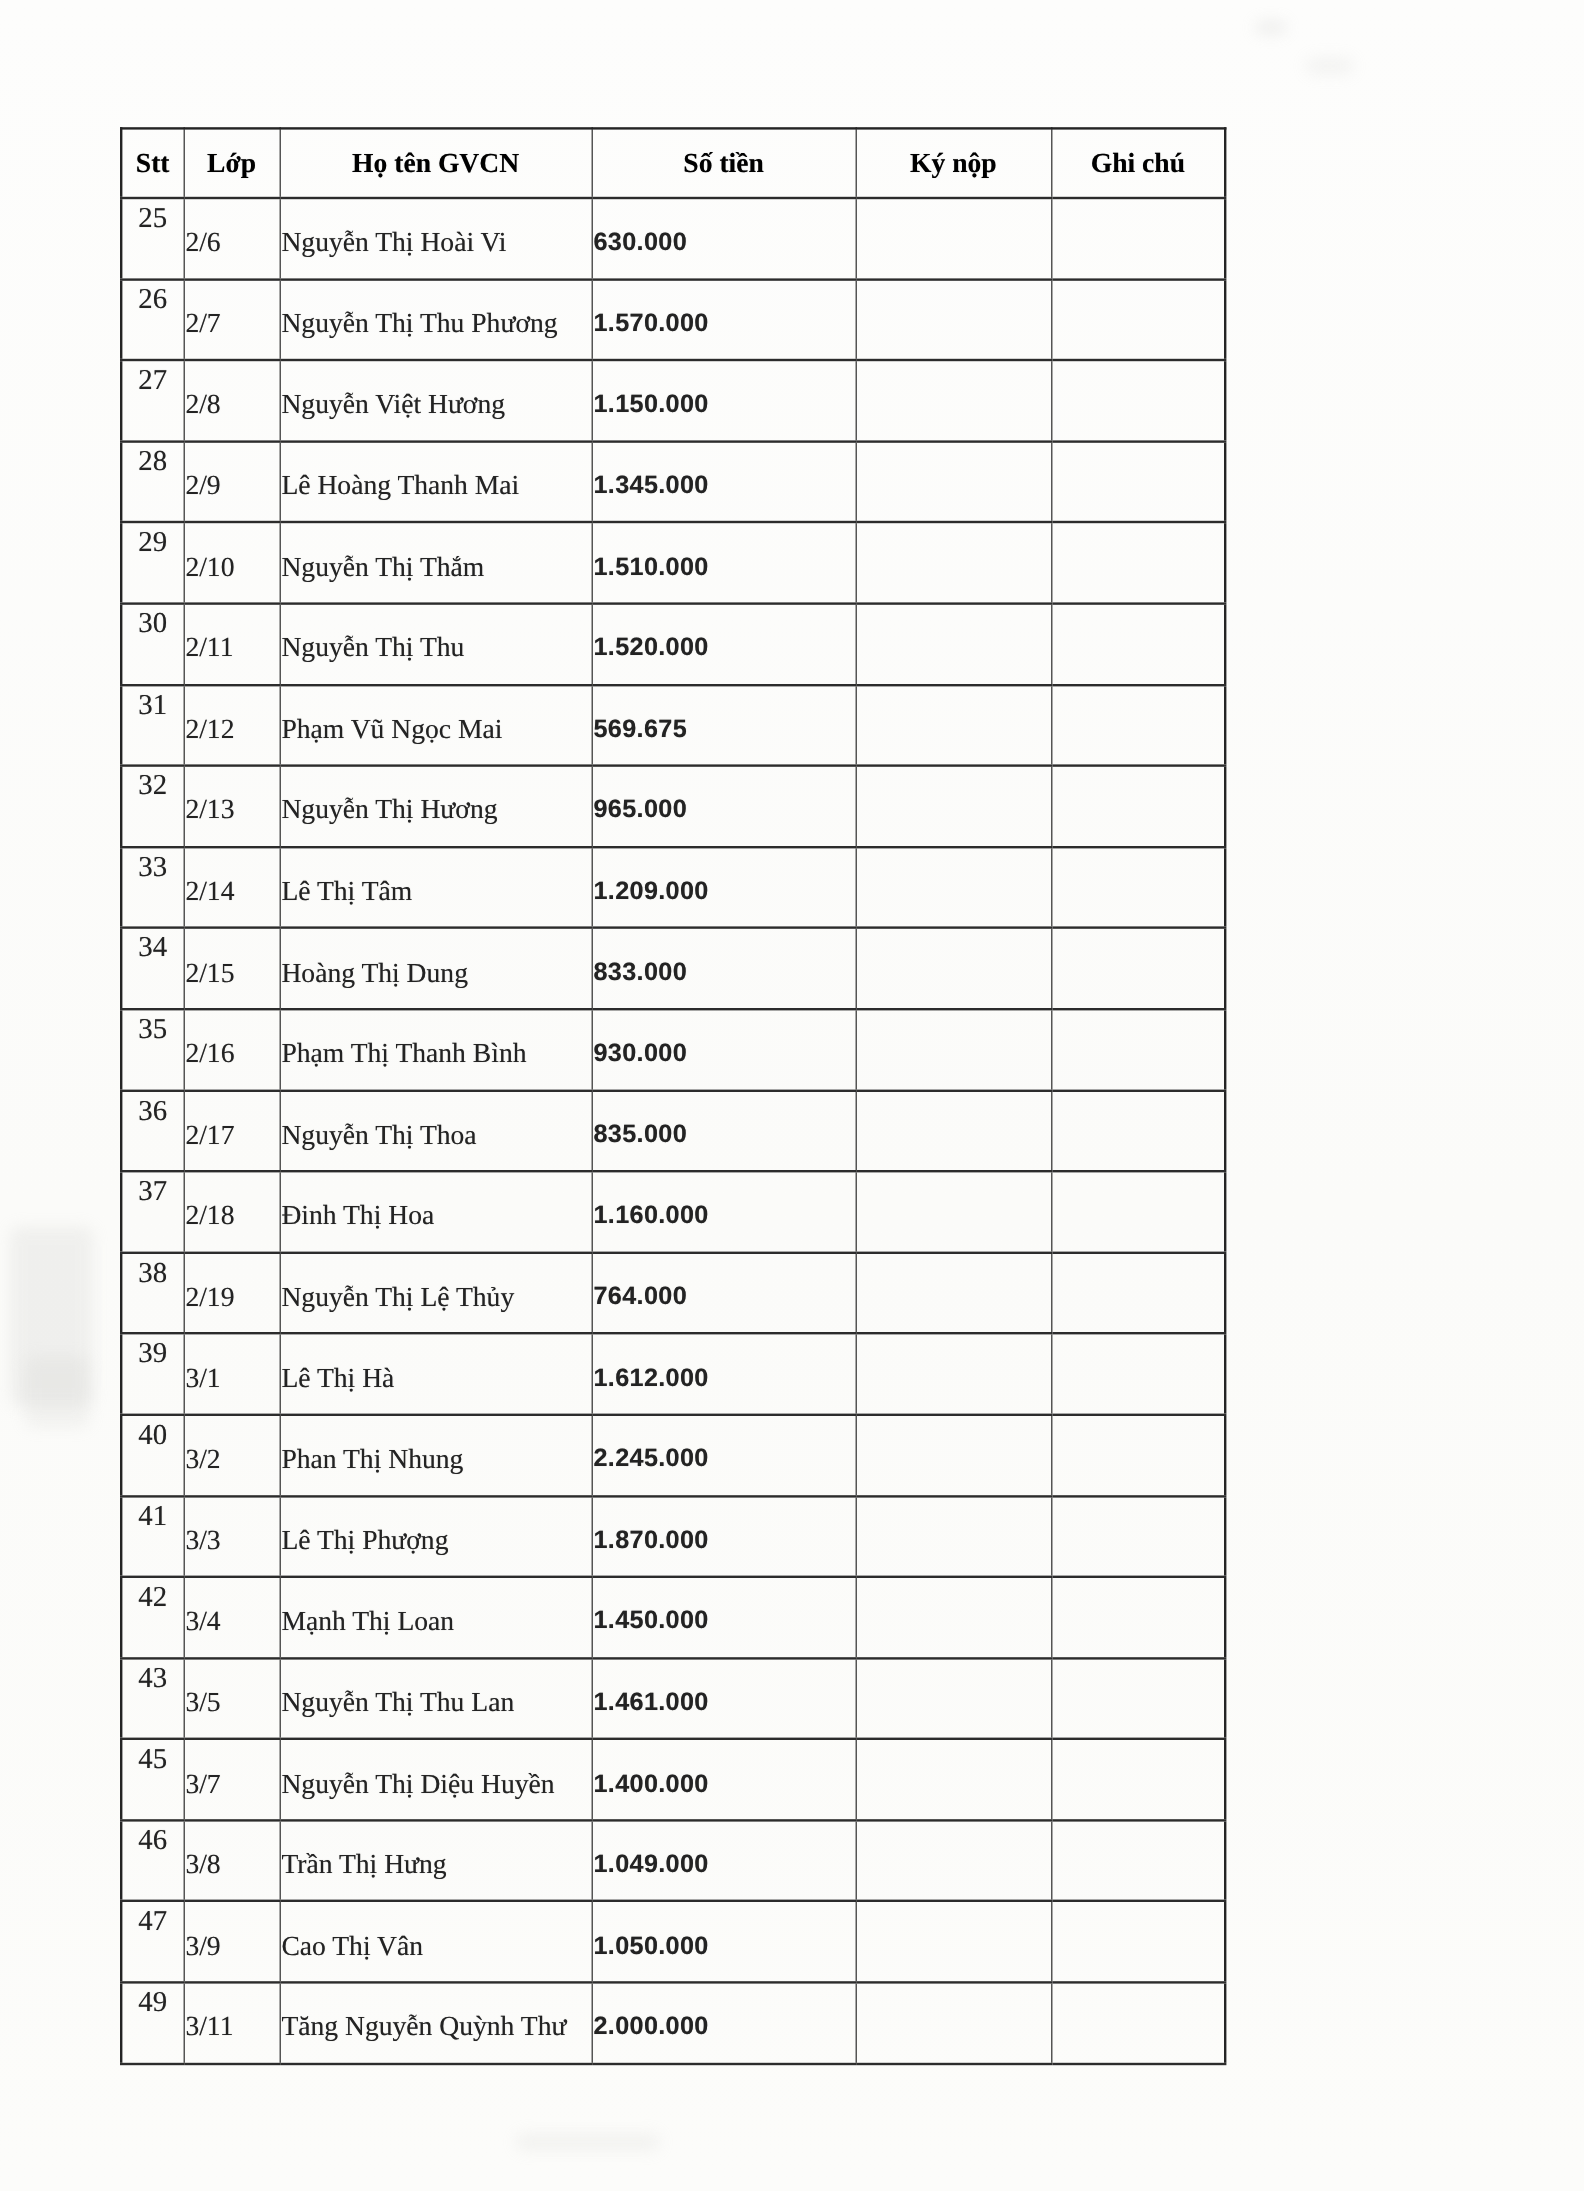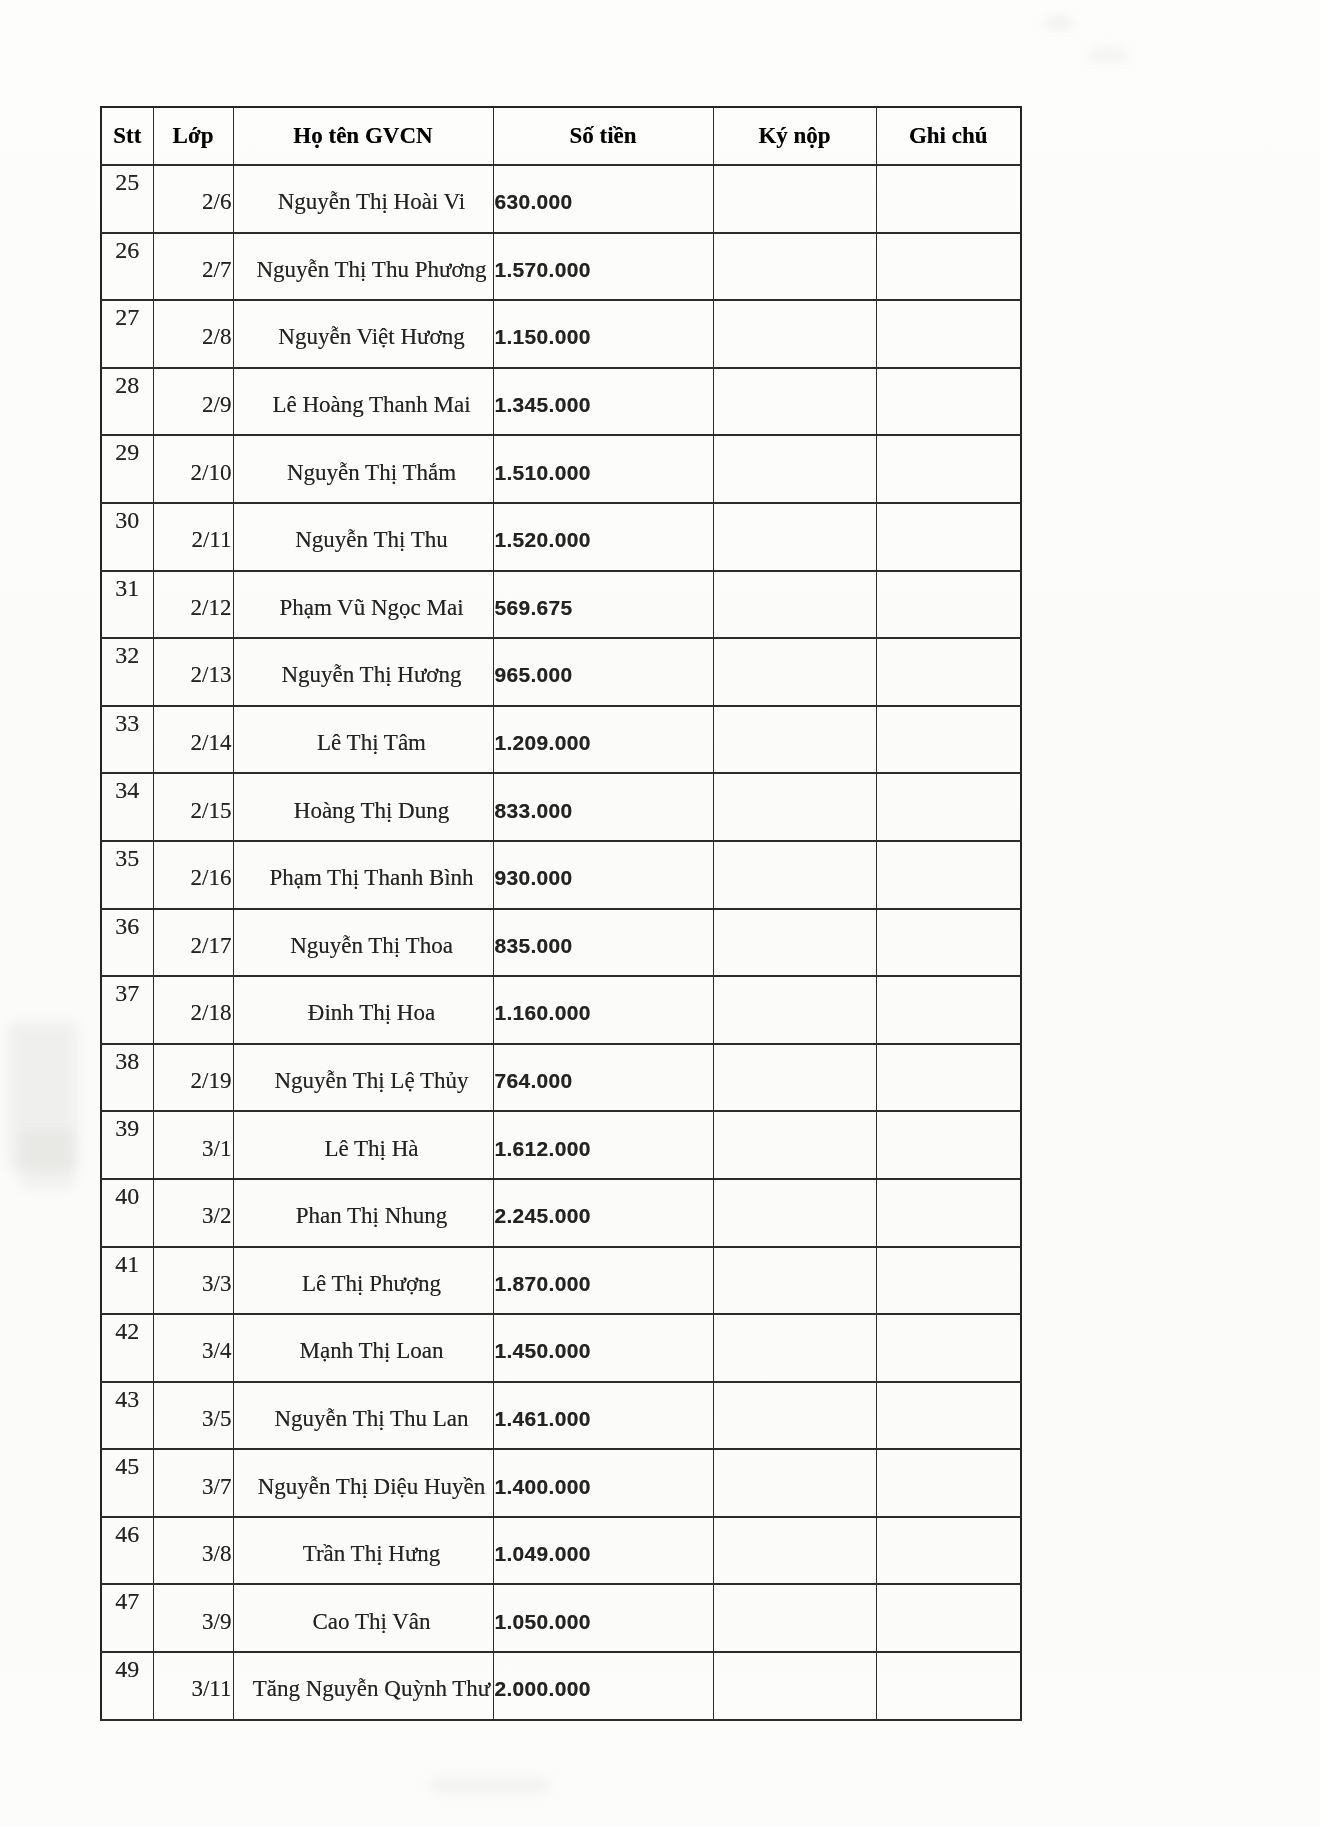--- a/index.html
+++ b/index.html
@@ -65,22 +65,22 @@
     height: 56.6px;
     font-size: 23px;
     vertical-align: middle;
   }
   td.c-stt {
     text-align: center;
     vertical-align: top;
     padding-top: 3px;
     font-size: 24px;
   }
-  td.c-lop  { text-align: right; padding-top: 8px; }
-  td.c-name { text-align: center; padding-left: 18px; padding-top: 8px; }
+  td.c-lop  { text-align: left; padding-top: 8px; }
+  td.c-name { text-align: left; padding-left: 1px; padding-top: 8px; }
   td.c-amt  { text-align: left; padding-top: 8px; font-family: "Liberation Sans", "DejaVu Sans", sans-serif; font-size: 21px; letter-spacing: 0.3px; font-weight: bold; }
   td.c-ky, td.c-ghi { }
   tbody tr td { border-top-width: 2px; border-bottom-width: 2px; }
 </style>
 </head>
 <body>
 
 <div class="page">
   <div class="artifact a1"></div>
   <div class="artifact a2"></div>

